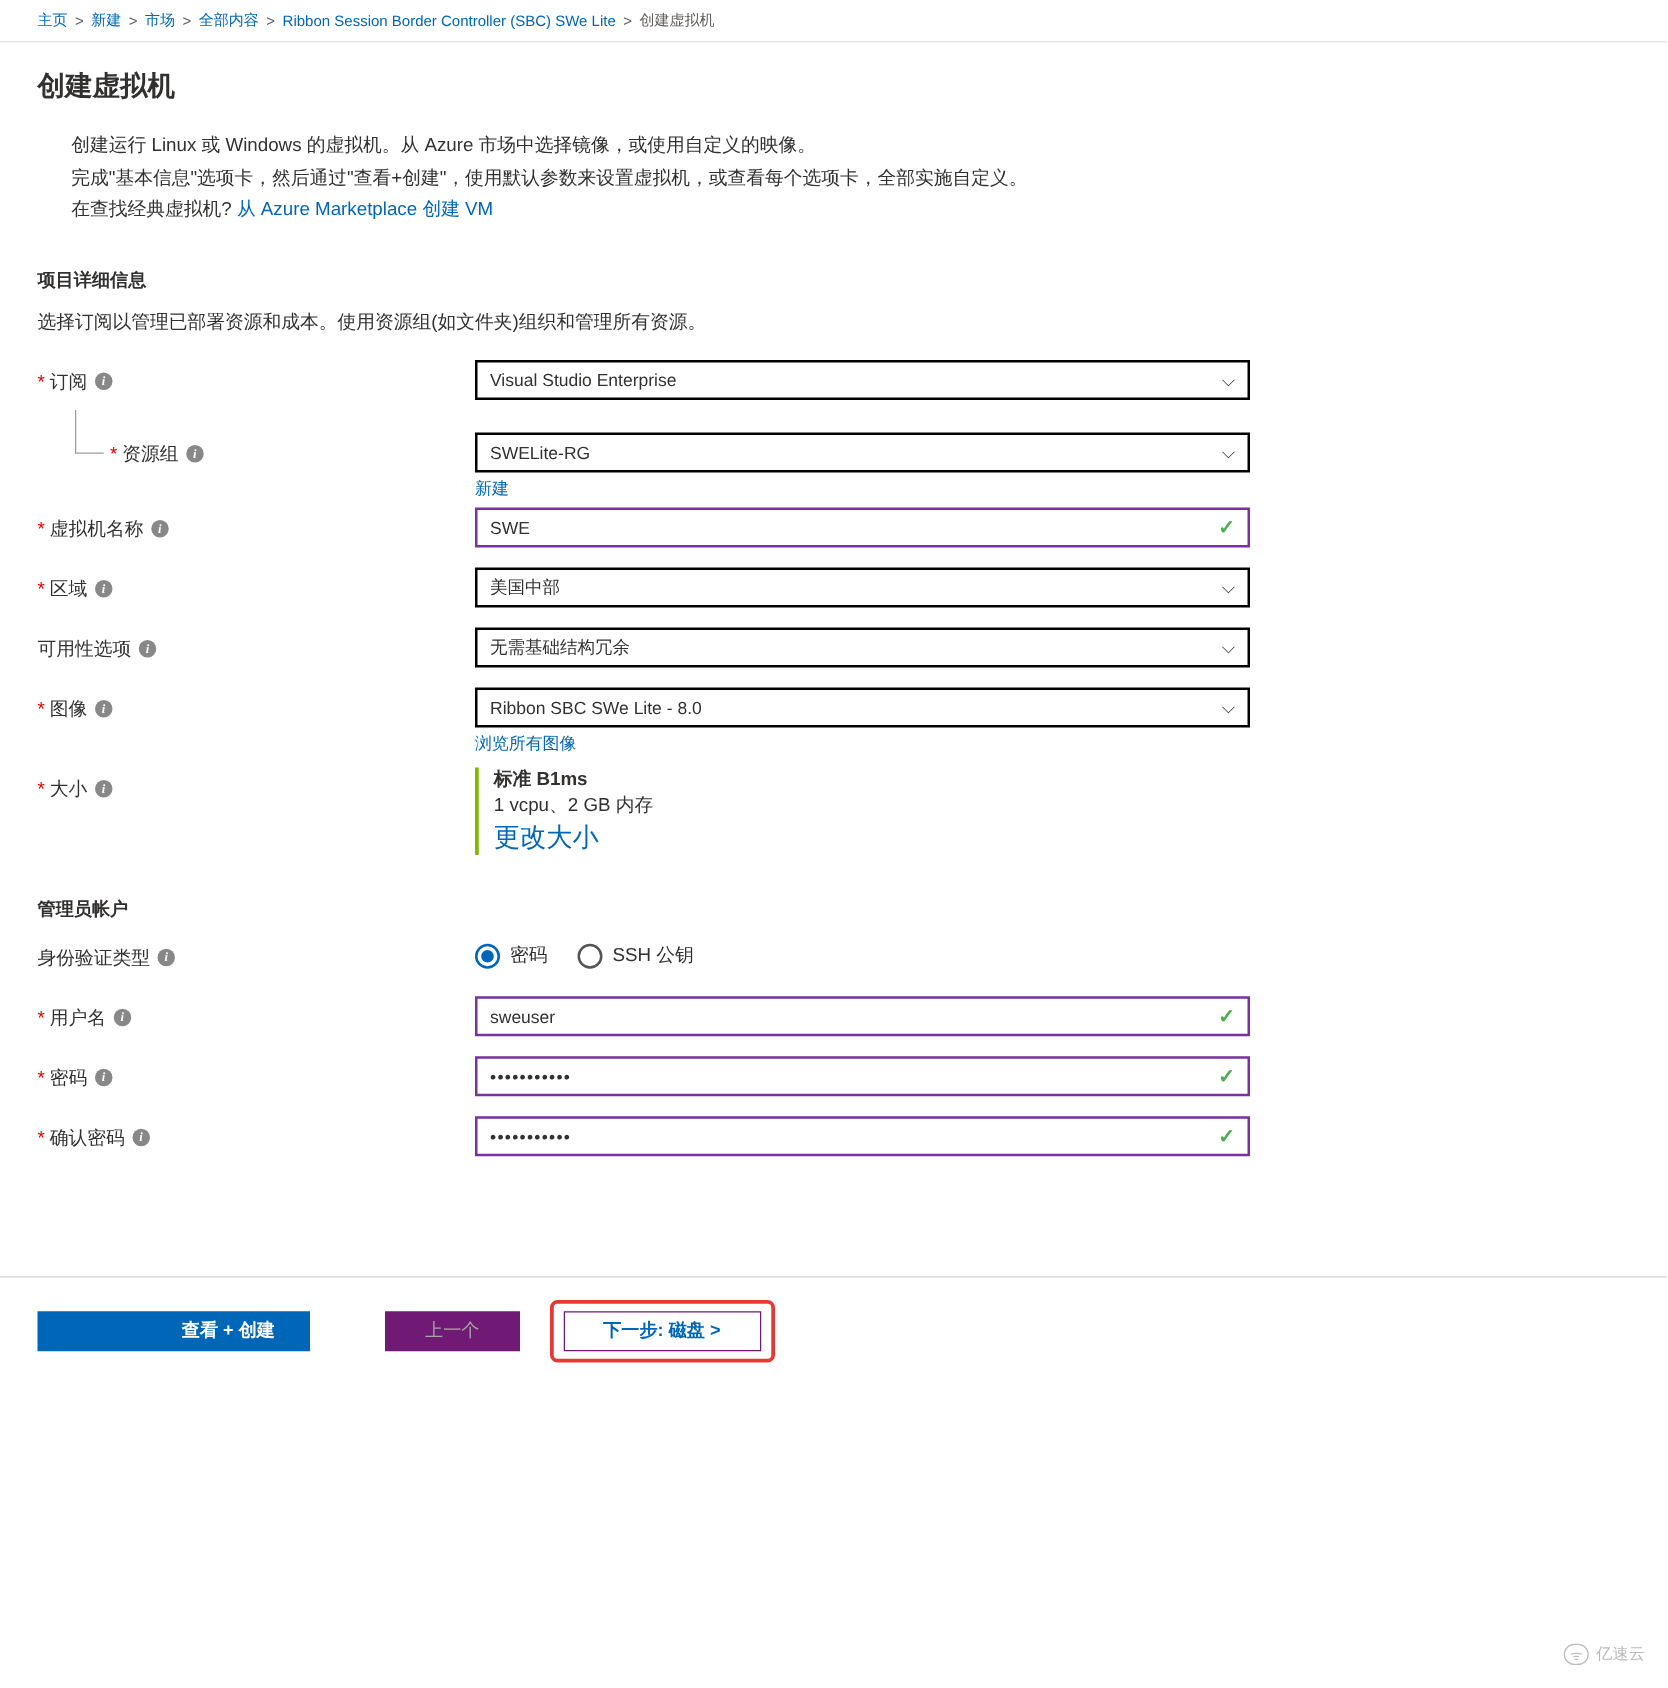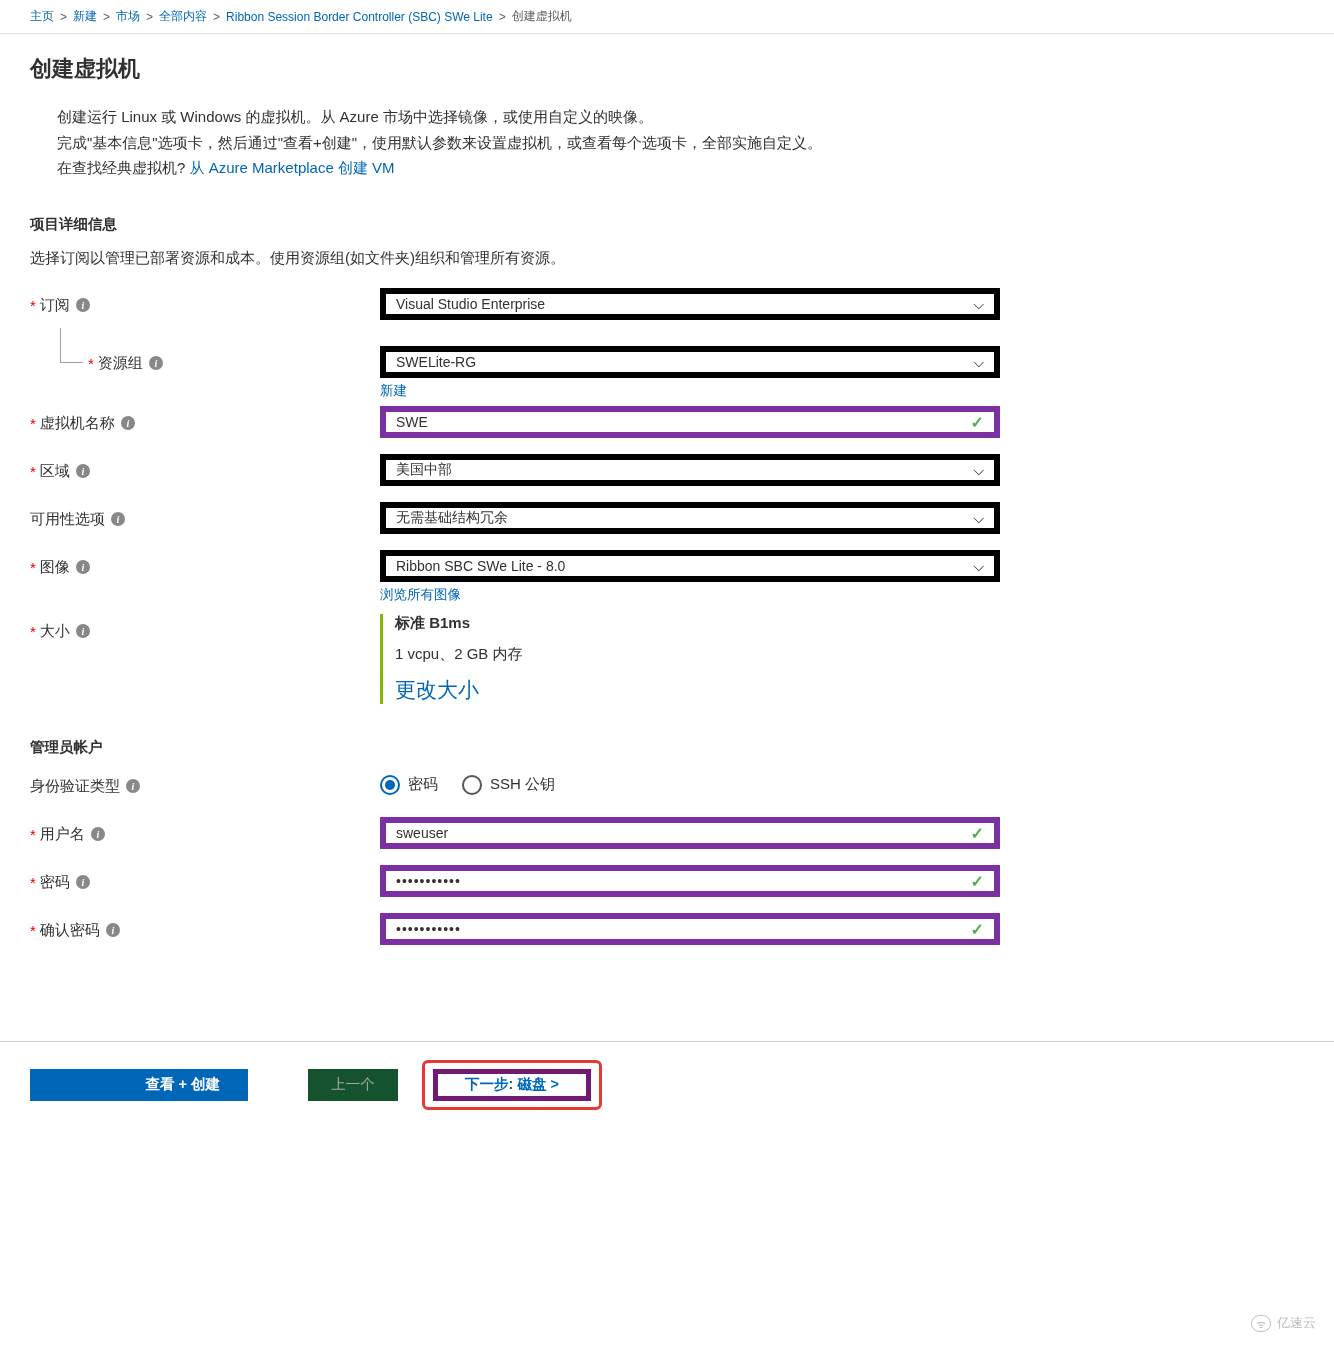--- a/index.html
+++ b/index.html
@@ -62,41 +62,41 @@
       font-weight: 700;
       align-items: center; justify-content: center;
       margin-left: 6px;
       font-family: Georgia, serif;
       font-style: italic;
     }
     .form-control-col { flex: 1; max-width: 620px; }
     .dropdown, .text-input {
       width: 100%;
       height: 32px;
-      border: 6px solid #000000;
+      border: 2px solid #000000;
       background: #fff;
       padding: 0 10px;
       font-size: 14px;
       display: flex;
       align-items: center;
       position: relative;
     }
     .dropdown .chev {
       position: absolute; right: 10px; top: 50%; transform: translateY(-50%);
       font-size: 14px; color: #323130;
     }
     .text-input.valid, .dropdown.valid { border-color: #7b2fa0; }
     .valid-check {
       position: absolute; right: 10px; top: 50%; transform: translateY(-50%);
       color: #4caf50; font-size: 16px; font-weight: 700;
     }
     .sub-link { color: #0067b8; font-size: 13.5px; margin-top: 4px; display: inline-block; text-decoration: none; }
     .size-block { border-left: 3px solid #7fba00; padding-left: 12px; }
     .size-block .size-name { font-weight: 700; font-size: 15px; }
-    .size-block .size-desc { font-size: 15px; margin: 12px 0; }
+    .size-block .size-desc { font-size: 15px; margin: 2px 0; }
     .size-block a { color: #0067b8; text-decoration: none; font-size: 21px; }
     .radio-row { display: flex; align-items: center; gap: 24px; padding-top: 6px; }
     .radio-opt { display: flex; align-items: center; gap: 8px; font-size: 15px; }
     .radio {
       width: 20px; height: 20px; border: 2px solid #555; border-radius: 50%;
       display: inline-flex; align-items: center; justify-content: center;
     }
     .radio.checked { border-color: #0067b8; }
     .radio.checked::after {
       content: ""; width: 10px; height: 10px; background: #0067b8; border-radius: 50%;
@@ -109,26 +109,26 @@
       align-items: center;
       gap: 60px;
     }
     .btn-primary {
       background: #0067b8; color: #fff; border: none;
       height: 32px; padding: 0 28px; font-size: 14.5px; font-weight: 600;
       min-width: 218px;
       text-align: right;
     }
     .btn-secondary {
-      background: #14532d; color: #a6a6a6; border: none;
-      height: 32px; padding: 0 14px; font-size: 14.5px;
+      background: #701a75; color: #a6a6a6; border: none;
+      height: 32px; padding: 0 32px; font-size: 14.5px;
       min-width: 90px;
     }
     .btn-outline {
-      background: #fff; color: #0067b8; border: 5px solid #701a75;
+      background: #fff; color: #0067b8; border: 1px solid #701a75;
       height: 32px; padding: 0 24px; font-size: 14.5px; font-weight: 600;
       min-width: 158px;
     }
     .highlight-box {
       border: 3px solid #e53935;
       border-radius: 6px;
       padding: 6px 8px;
       display: inline-flex;
     }
     .right-group { display: flex; align-items: center; gap: 24px; }

